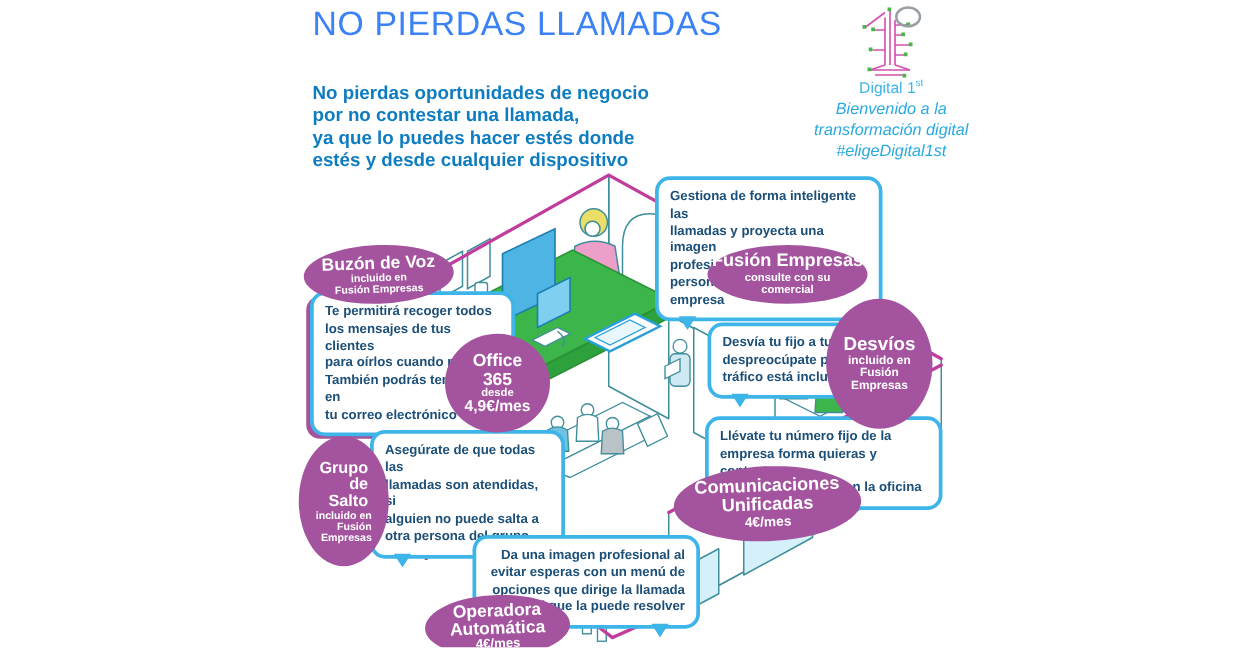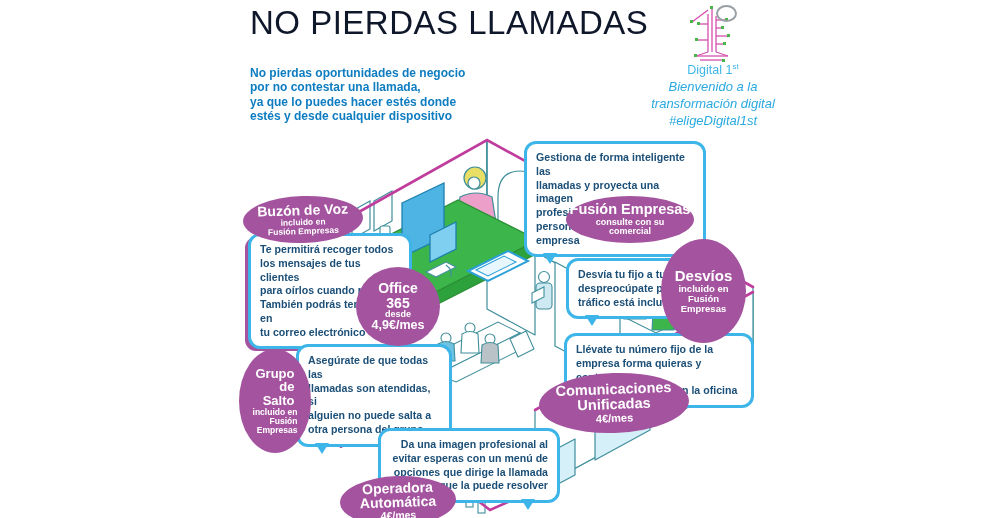--- a/index.html
+++ b/index.html
@@ -1,24 +1,24 @@
 <!DOCTYPE html>
 <html><head>
 <meta charset="utf-8">
 <style>
   html,body{margin:0;padding:0;background:#fff;}
   .canvas{position:relative;width:999px;height:518px;background:#fff;overflow:hidden;
           font-family:"Liberation Sans",sans-serif;}
   .ml{white-space:pre-line;}
 
   
-  .hd-title{position:absolute;left:250px;top:4px;font-size:33px;font-weight:400;
-            letter-spacing:.5px;color:#0f172a;z-index:5;}
+  .hd-title{position:absolute;left:250px;top:4px;font-size:27px;font-weight:400;
+            letter-spacing:.5px;color:#3b82f6;z-index:5;}
   .hd-sub{position:absolute;left:250px;top:38px;font-size:19px;font-weight:400;color:#2aa9e0;z-index:5;}
-  .hd-intro{position:absolute;left:250px;top:66px;font-size:12px;line-height:1.2;
+  .hd-intro{position:absolute;left:250px;top:66px;font-size:15px;line-height:1.2;
             font-weight:700;color:#0d7cc0;z-index:5;}
 
   
   .brand{position:absolute;left:638px;top:4px;width:150px;text-align:center;z-index:5;}
   .brand-logo{display:block;margin:0 auto;}
   .brand-name{font-size:12.5px;color:#3db5e8;font-weight:400;margin-top:-2px;}
   .brand-name sup{font-size:8px;}
   .brand-tag{font-size:13px;font-style:italic;font-weight:400;color:#2aa9e0;line-height:1.3;margin-top:2px;}
   .bulb{position:absolute;left:716px;top:5px;width:17px;height:13px;border:2px solid #98a0a6;
         border-radius:50%;z-index:5;}

